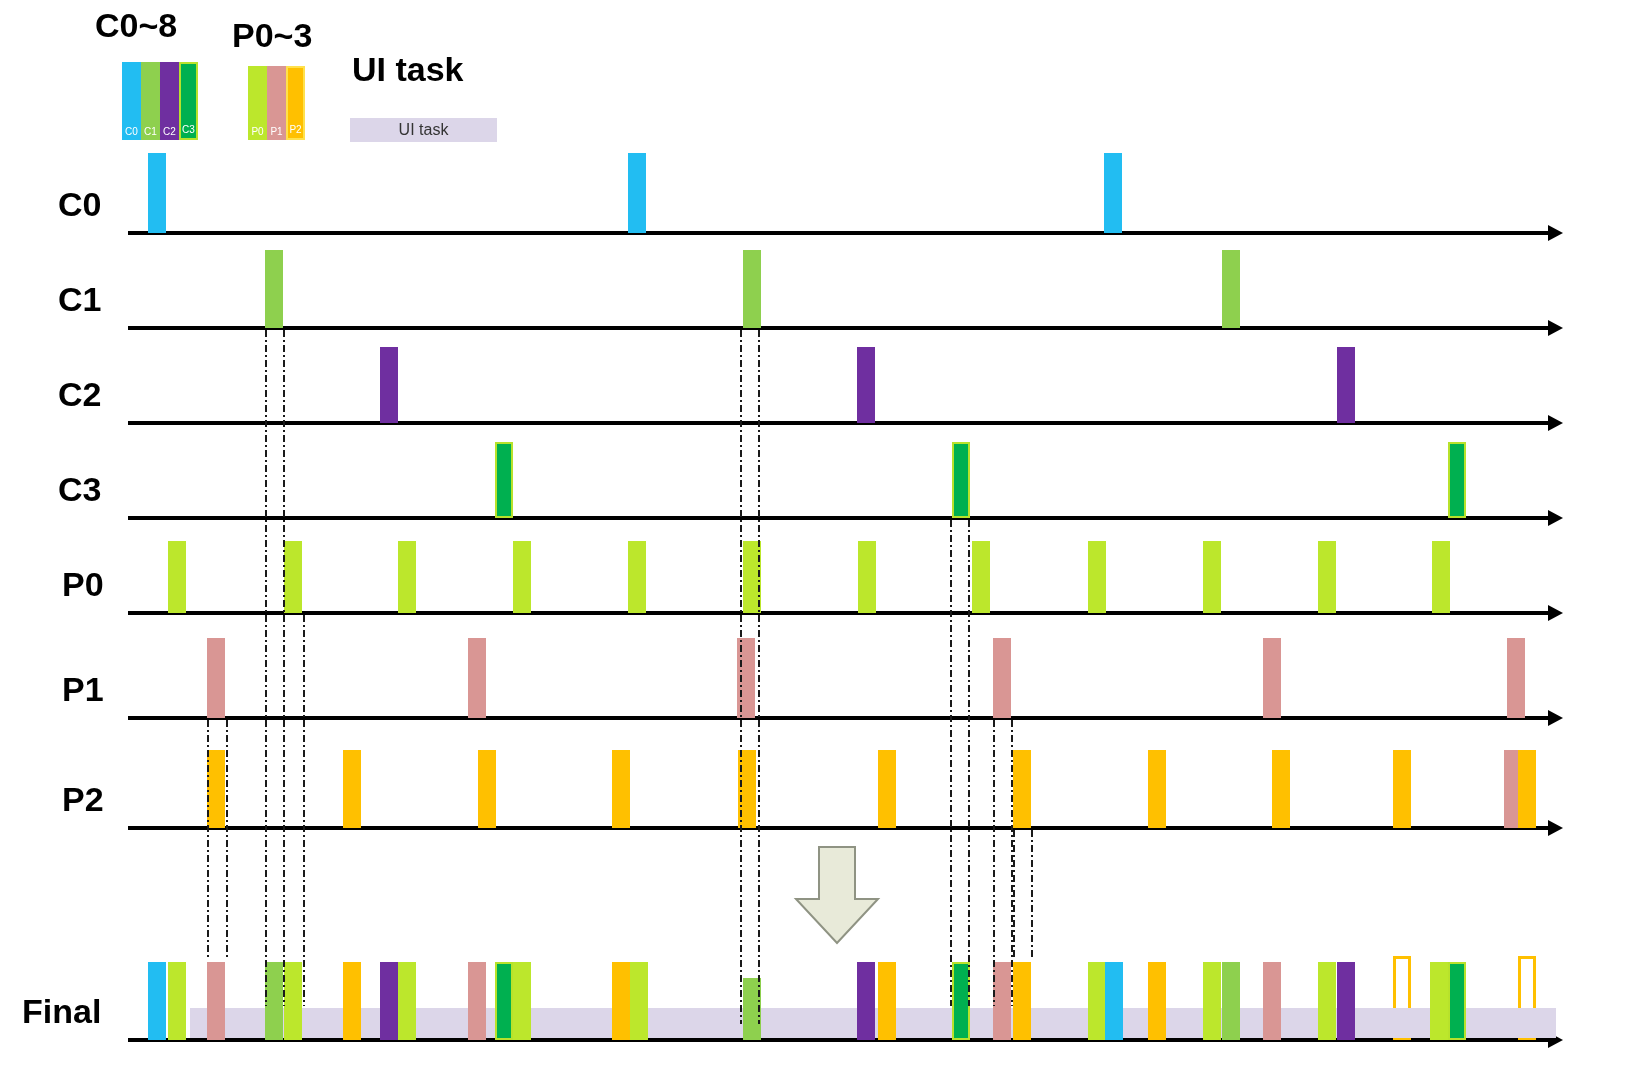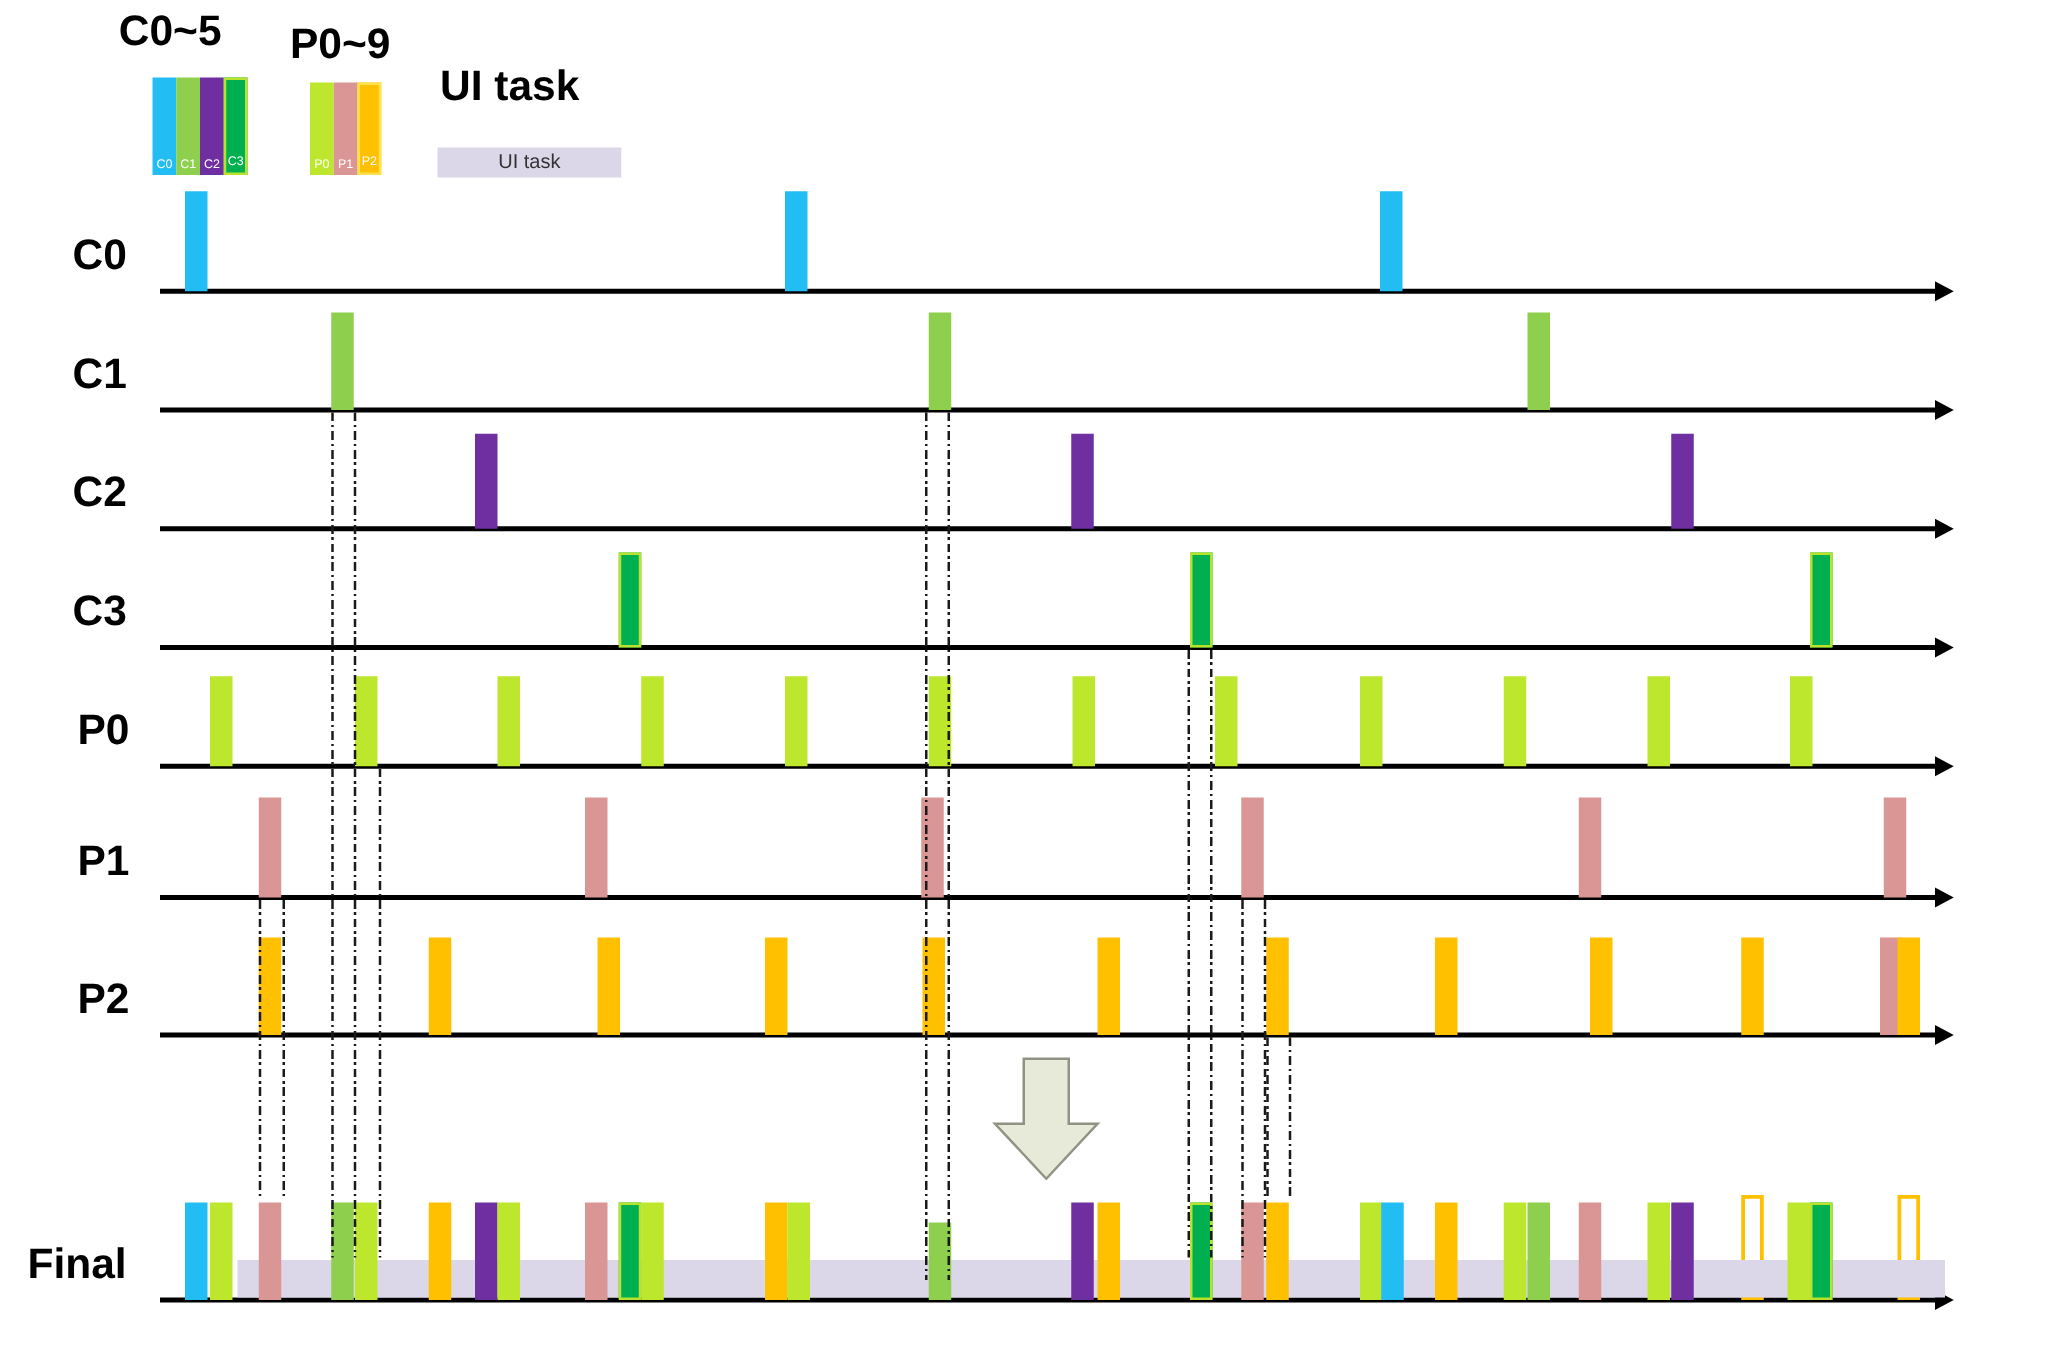--- a/index.html
+++ b/index.html
@@ -43,38 +43,38 @@
   #c-box { left:122px; top:62px; height:78px; }
   #p-box { left:248px; top:66px; height:74px; }
   .ui-title { left:352px; top:50px; }
   #ui-swatch { left:350px; top:118px; width:147px; height:24px; }
 </style>
 </head>
 <body>
 
 <div id="canvas">
 
-  <div class="group-title c-title">C0~5</div>
+  <div class="group-title c-title">C0~8</div>
 
   <div class="legend-box" id="c-box">
       <div class="legend-bar" style="background: rgb(34, 189, 242);">
         <span>C0</span>
       </div>
       <div class="legend-bar" style="background: rgb(142, 208, 78);">
         <span>C1</span>
       </div>
       <div class="legend-bar" style="background: rgb(111, 47, 160);">
         <span>C2</span>
       </div>
       <div class="legend-bar" style="background: rgb(0, 176, 80); border: 2px solid rgb(184, 226, 43);">
         <span>C3</span>
       </div>
     </div>
 
-  <div class="group-title p-title">P0~9</div>
+  <div class="group-title p-title">P0~3</div>
 
   <div class="legend-box" id="p-box">
       <div class="legend-bar" style="background: rgb(188, 231, 44);">
         <span>P0</span>
       </div>
       <div class="legend-bar" style="background: rgb(217, 150, 148);">
         <span>P1</span>
       </div>
       <div class="legend-bar" style="background: rgb(255, 192, 0); border: 2px solid rgb(255, 225, 77);">
         <span>P2</span>

